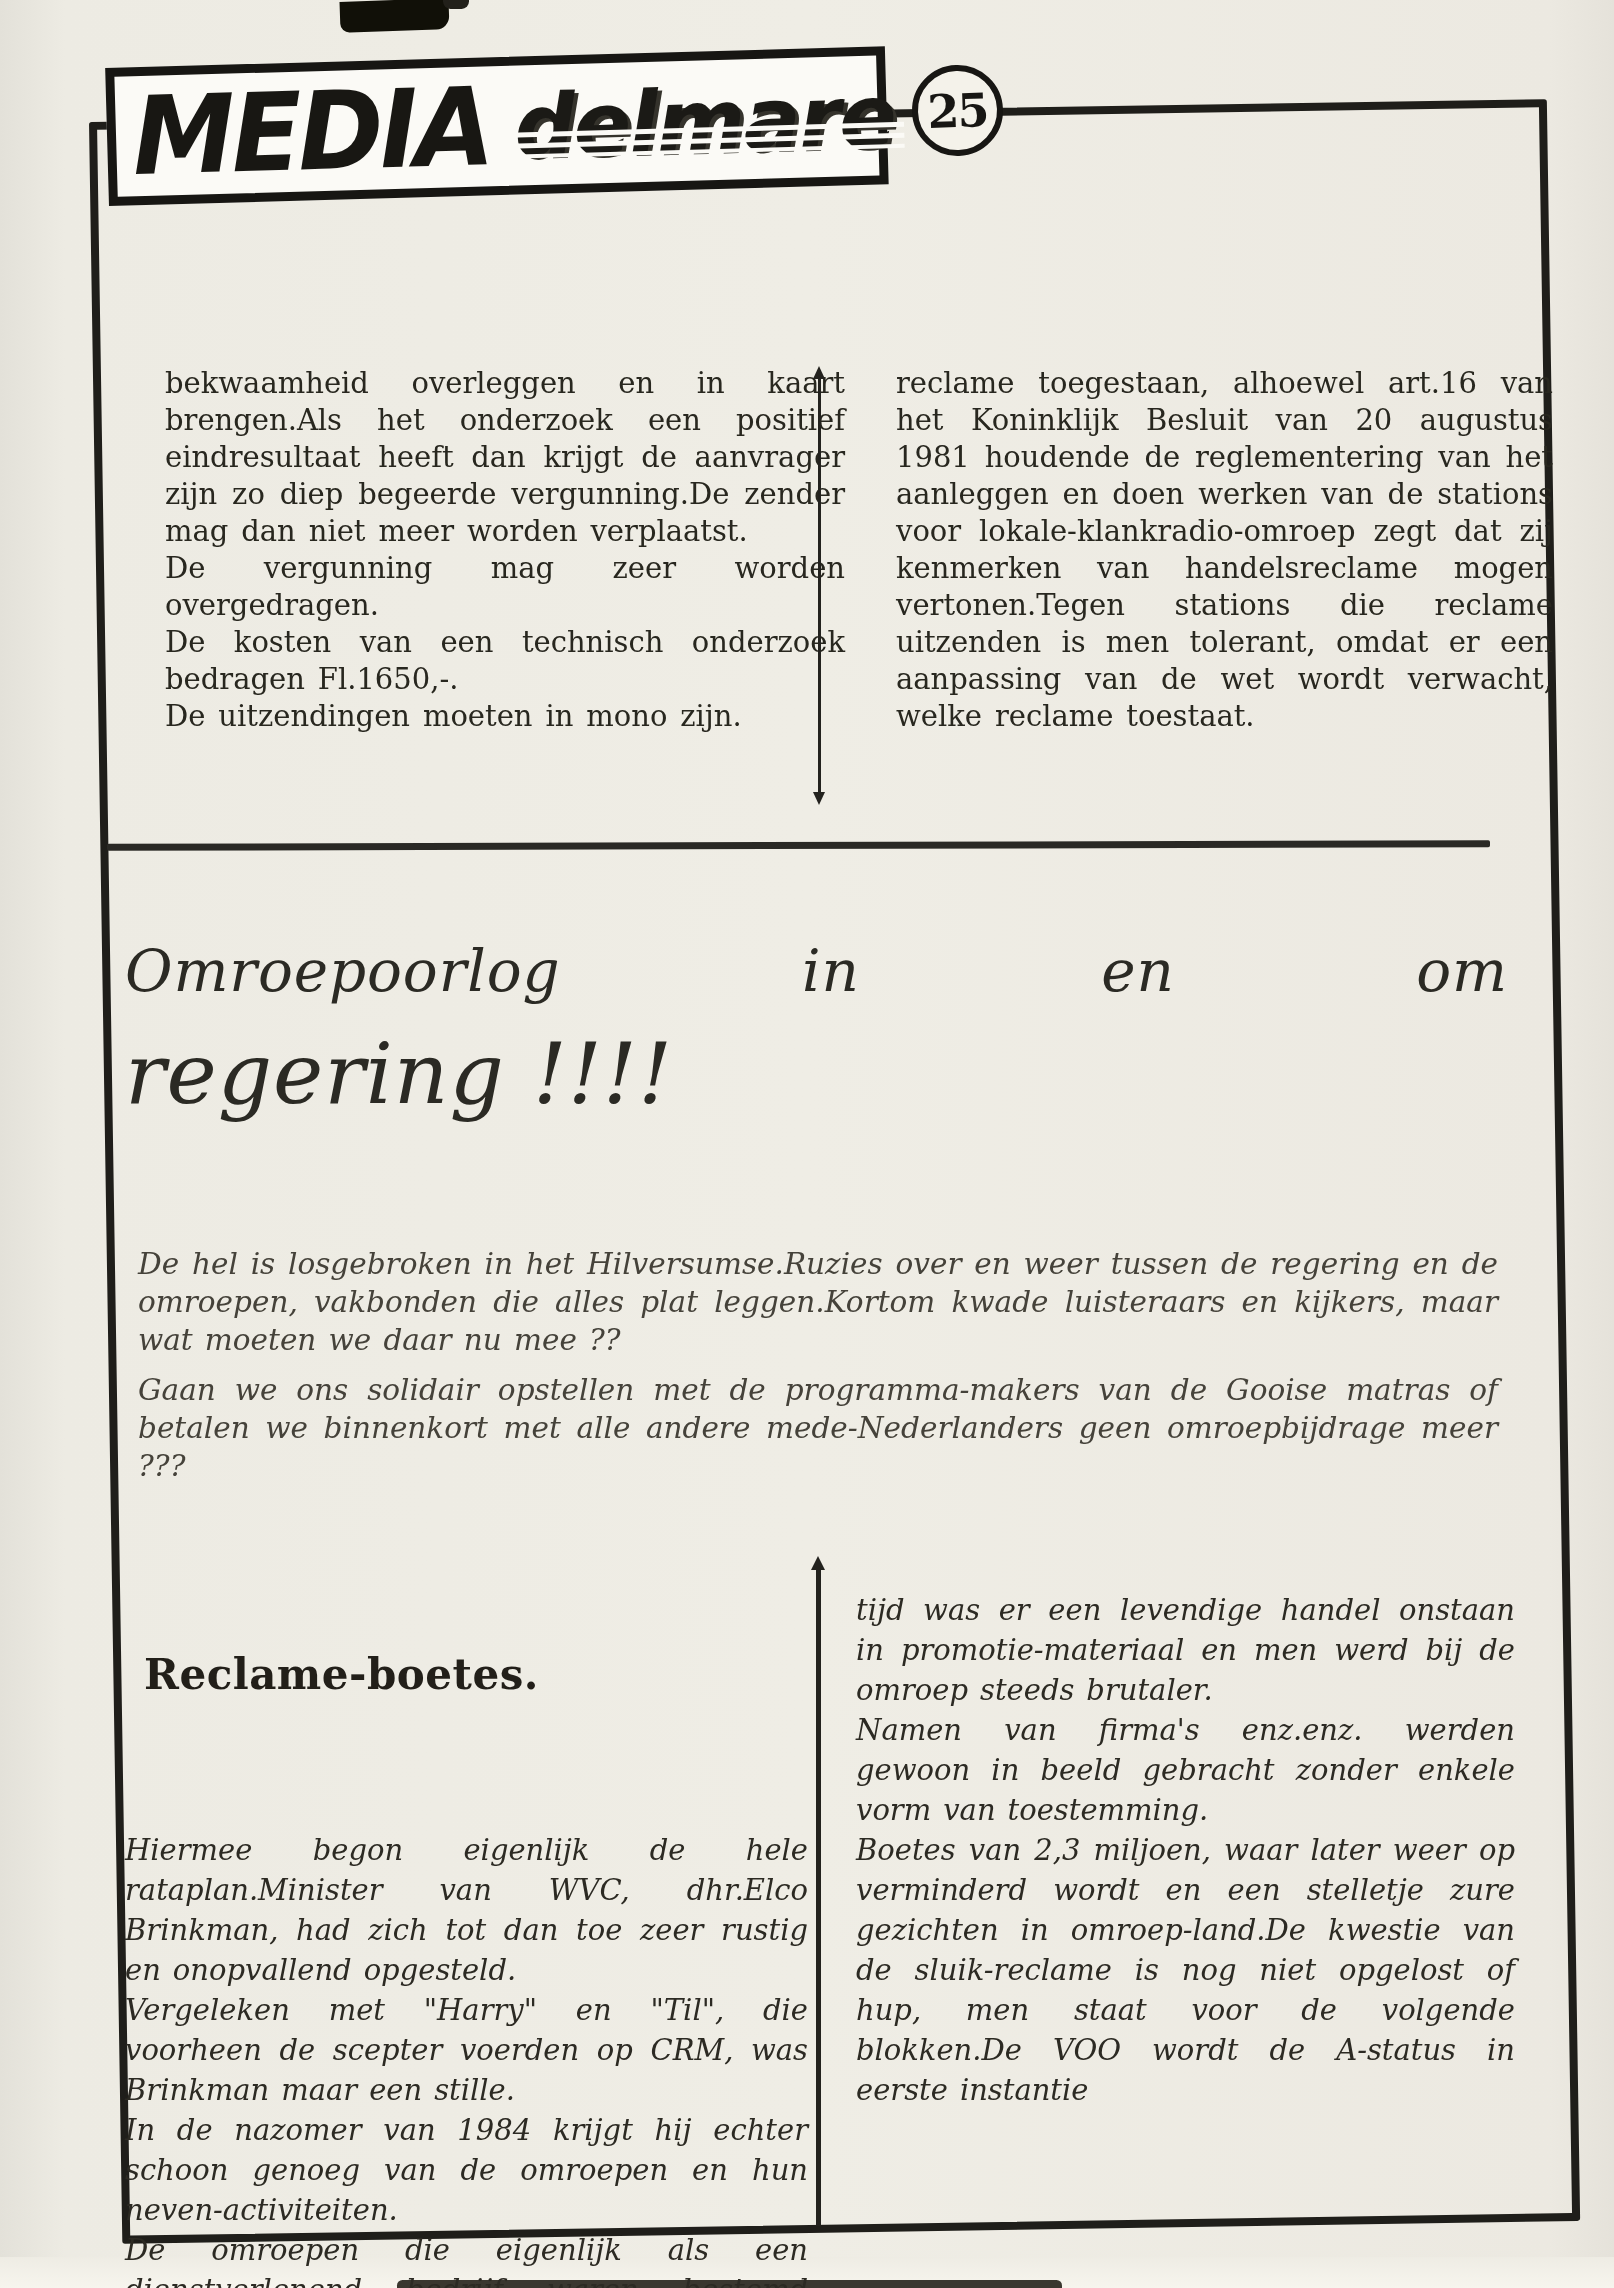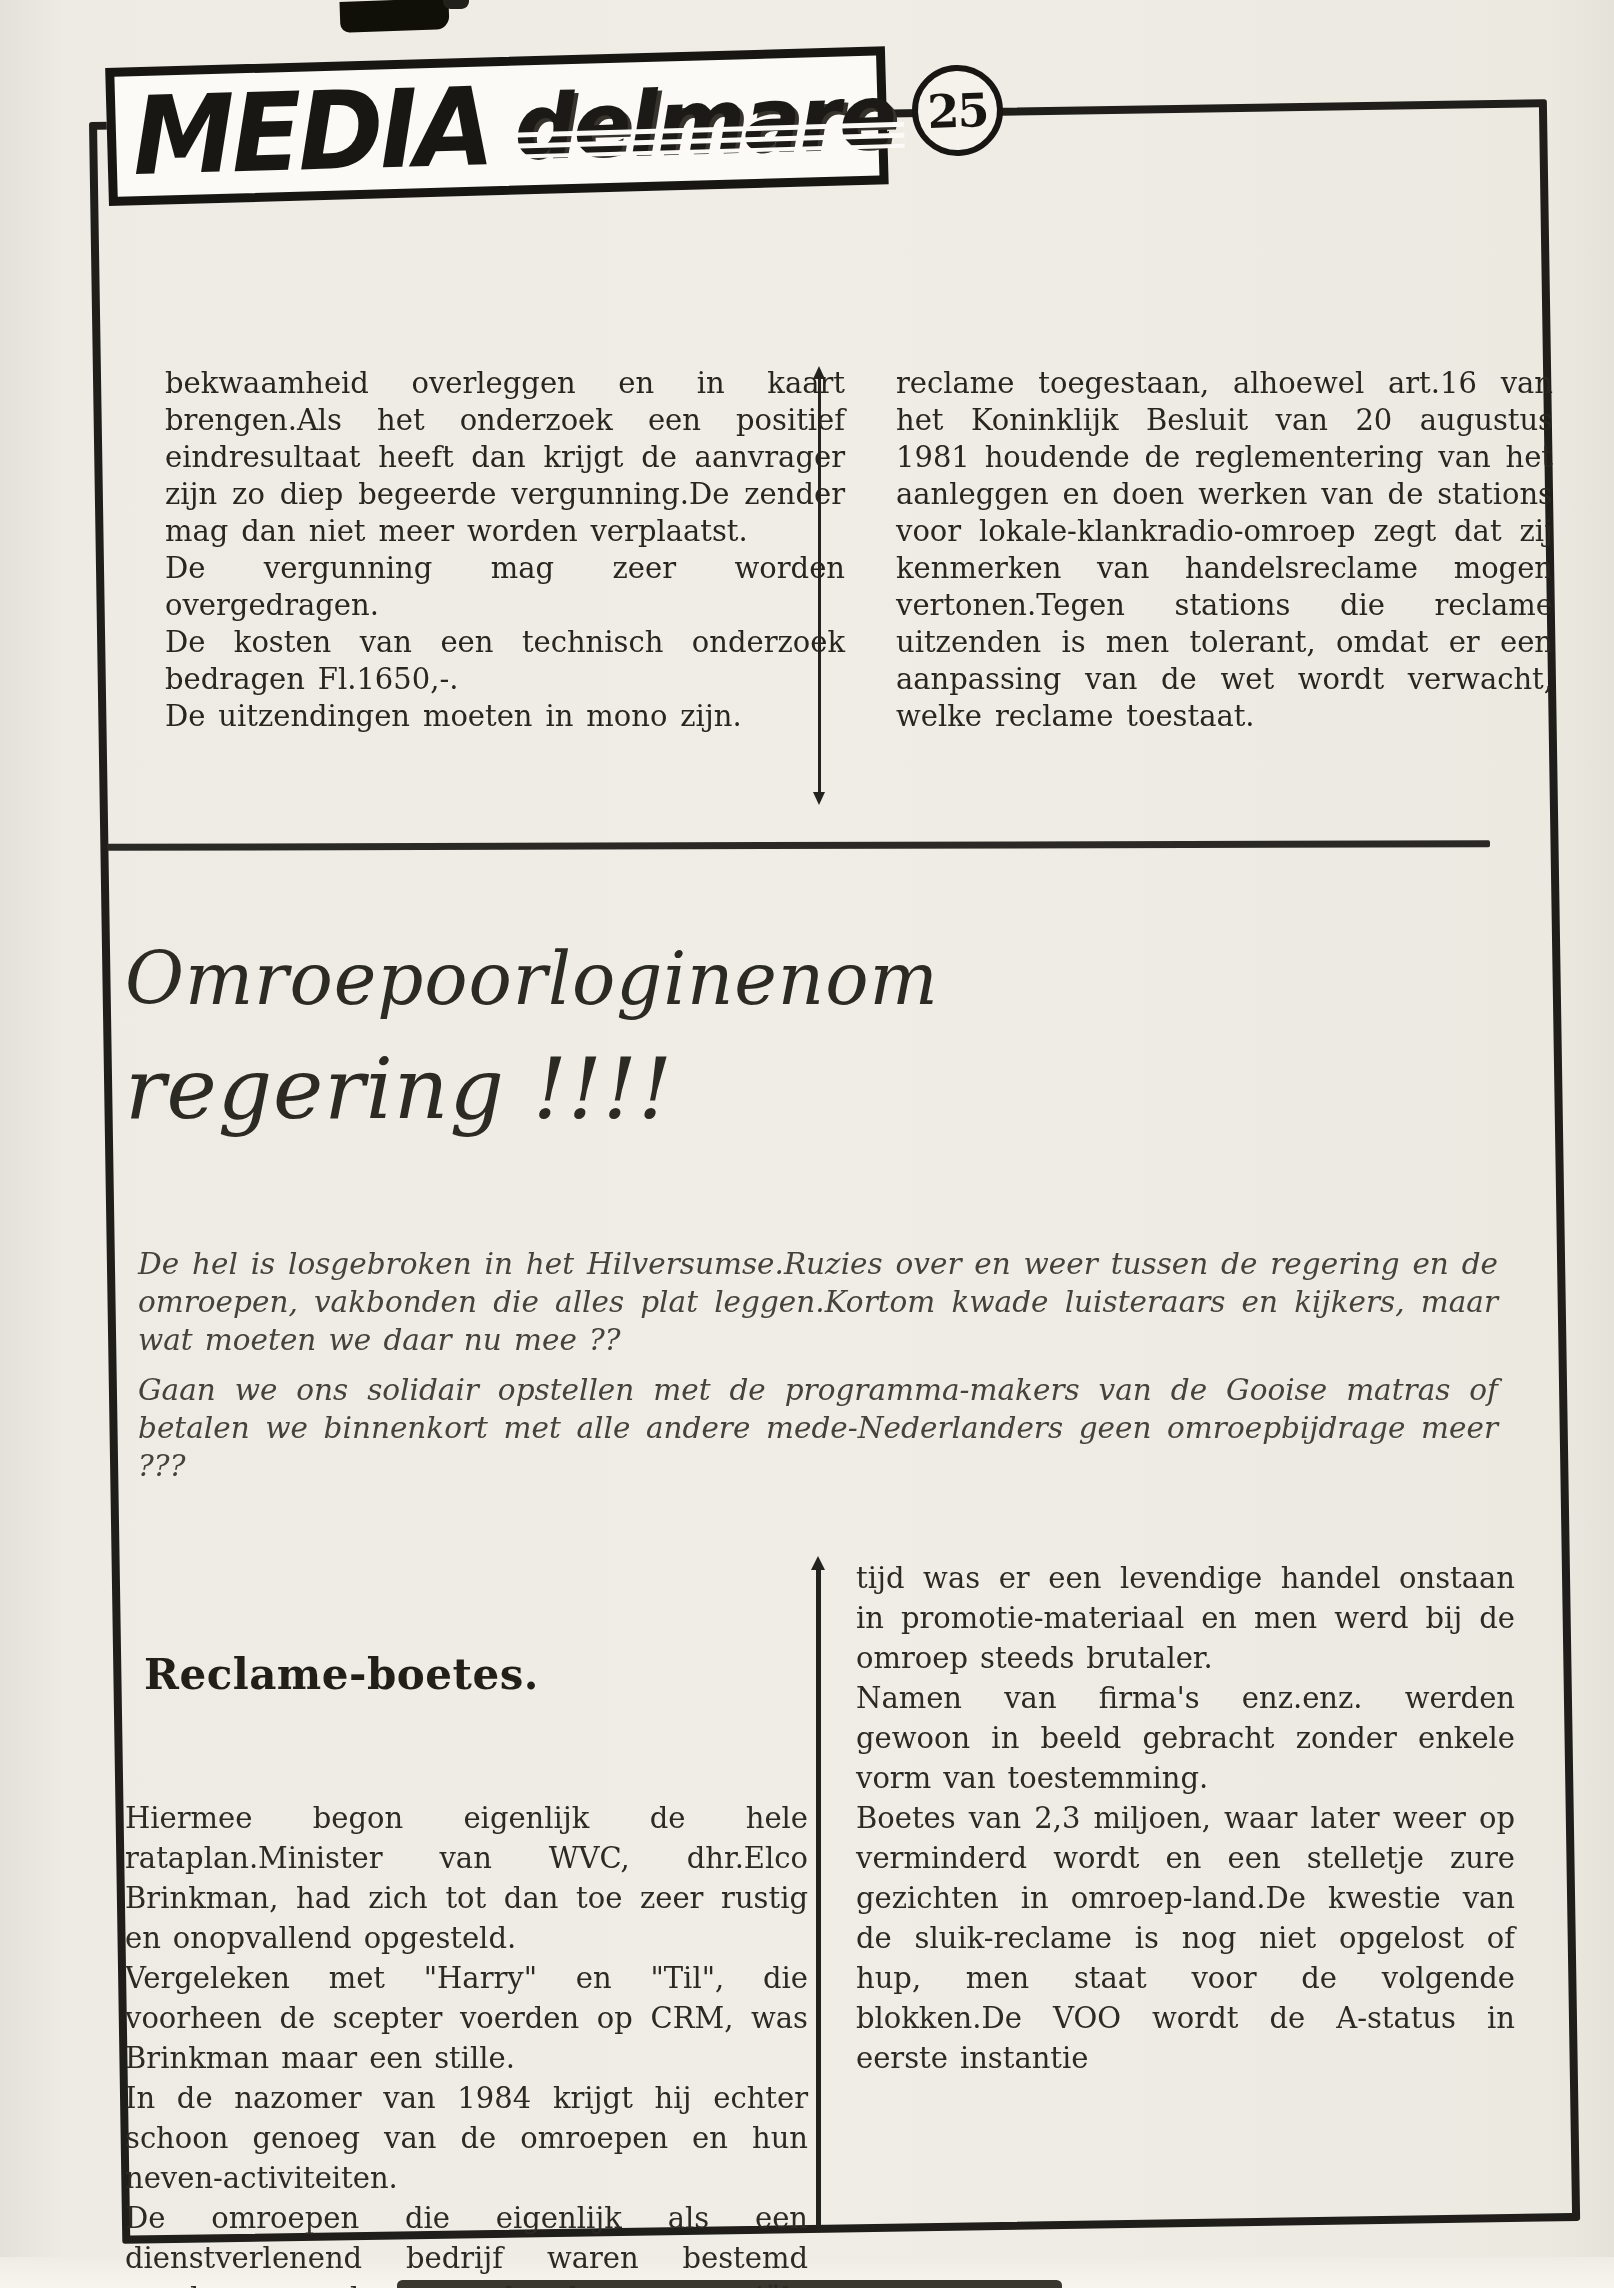--- a/index.html
+++ b/index.html
@@ -91,39 +91,39 @@
   .hrule{
     position:absolute;left:107px;top:842px;width:1383px;height:7.4px;
     background:#2a2925;transform:rotate(-0.15deg);border-radius:1.8px;
   }
   
   .headline{
     position:absolute;left:125px;top:940px;width:1383px;
     font-style:italic;color:#2b2a24;
   }
   .headline-line1{
-    display:flex;align-items:baseline;
-    font-size:72px;line-height:1.1;letter-spacing:0.9px;
+    display:flex;justify-content:space-between;align-items:baseline;
+    font-size:58px;line-height:1.1;letter-spacing:0.9px;
   }
   .headline-line2{
     font-size:85px;line-height:1.1;letter-spacing:0.9px;margin-top:23px;
   }
   
   .intro{
     position:absolute;left:126px;top:1233px;width:1384px;
     font-style:italic;font-size:29.5px;line-height:38px;
     color:#45423a;text-align:justify;word-spacing:2.8px;
   }
   .intro p{margin:12px;}
   
   .section-heading{
     position:absolute;left:125px;top:1650px;
     font-weight:bold;font-size:42px;letter-spacing:0.5px;color:#221f19;margin-left:19px;
   }
-  .bottext{font-size:29px;line-height:40px;word-spacing:2.8px;color:#2c2a23;}
+  .bottext{font-style:italic;font-size:29px;line-height:40px;word-spacing:2.8px;color:#2c2a23;margin-top:32px;}
   .col-bot-left{left:125px;top:1798px;width:683px;}
   .col-bot-right{left:856px;top:1558px;width:659px;}
   .vdiv-bot{left:816px;top:1569px;height:657px;width:4.6px;}
   .vdiv-bot .tip-up{top:-13px;border-left:7.4px solid transparent;border-right:7.4px solid transparent;border-bottom:14.8px solid #23221e;}
 </style>
 </head>
 <body>
 
 <div class="blob-top"></div>
 <div class="blob-top2"></div>

